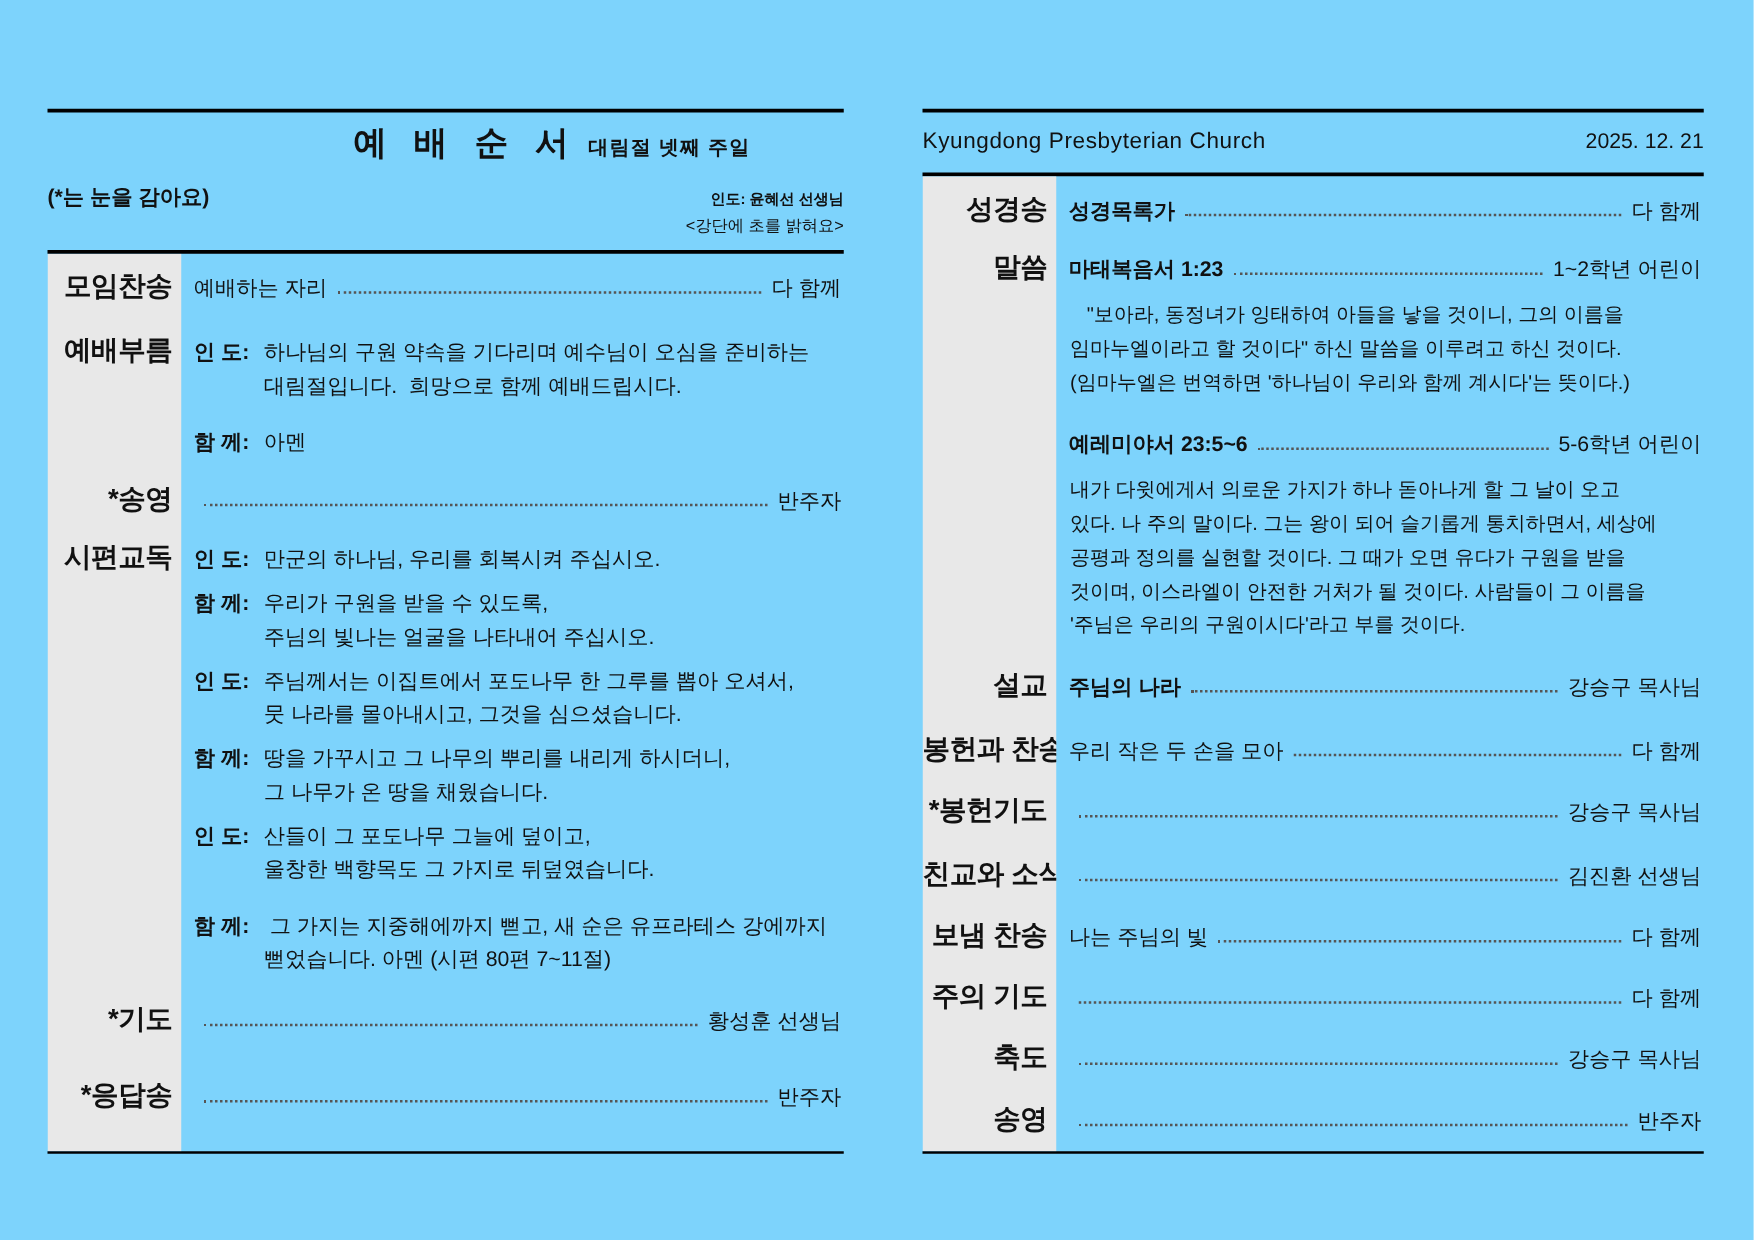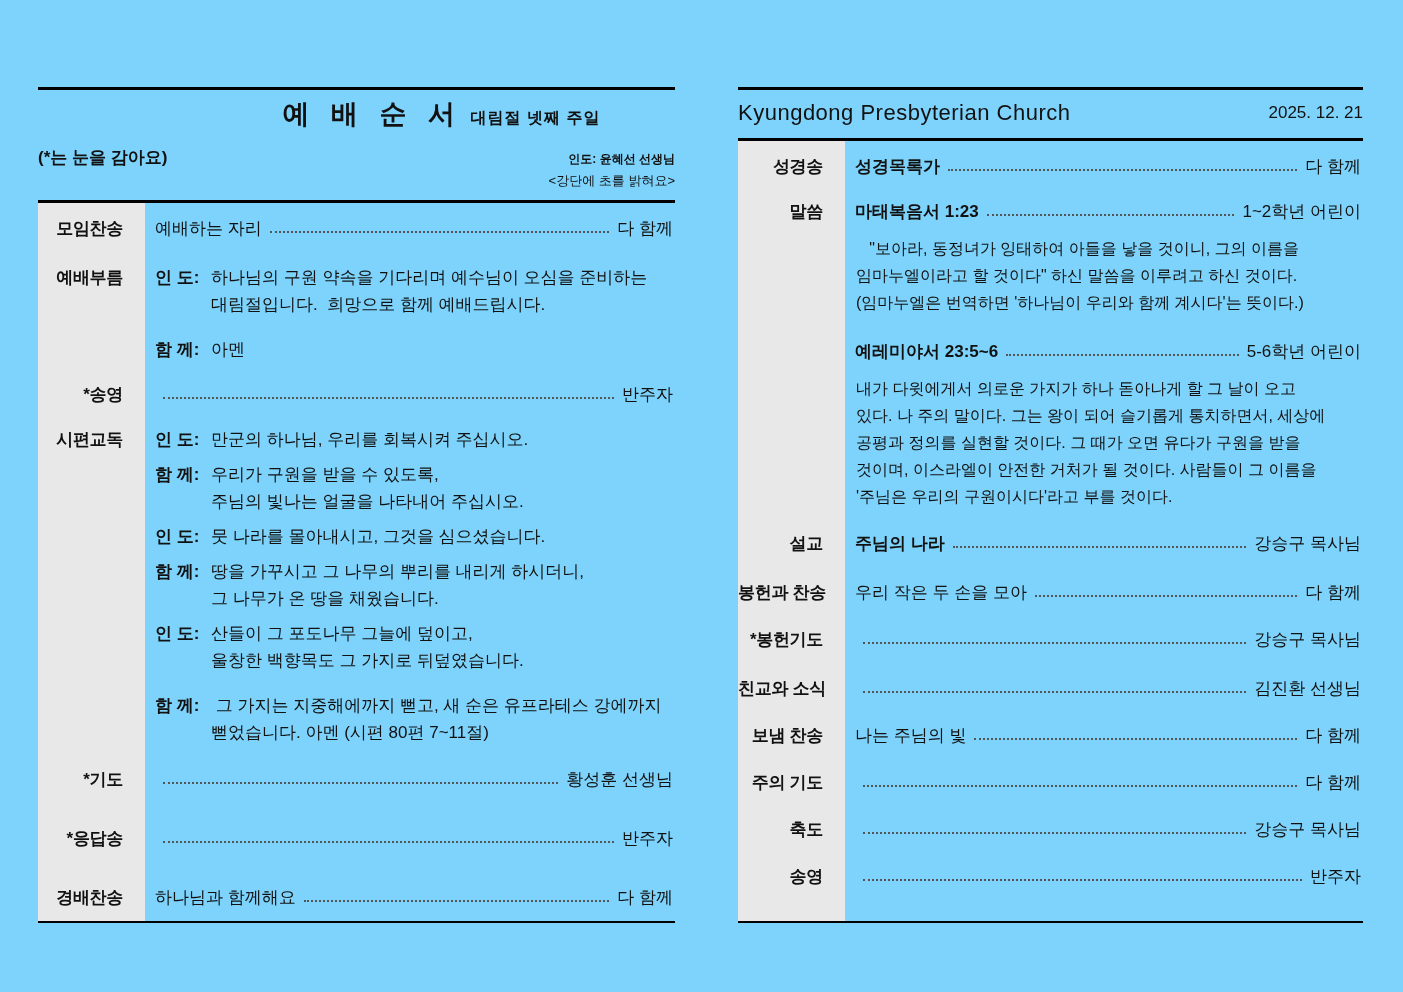--- a/index.html
+++ b/index.html
@@ -20,33 +20,33 @@
   .lp-title { font-size:27px; font-weight:bold; letter-spacing:7px; }
   .lp-subtitle { font-size:16px; font-weight:bold; letter-spacing:1px; margin-left:4px; }
   .lp-meta { display:flex; justify-content:space-between; align-items:baseline; margin-top:14px; }
   .lp-note { font-size:17px; font-weight:bold; }
   .lp-leader { font-size:12px; font-weight:bold; }
   .lp-candle { text-align:right; font-size:13px; font-weight:normal; margin-top:3px; }
 
   
   .rp-header { position:absolute; left:0; right:0; top:87px; height:51px;
                display:flex; justify-content:space-between; align-items:center; }
-  .rp-church { font-size:22px; letter-spacing:0.5px; }
+  .rp-church { font-size:18px; letter-spacing:0.5px; }
   .rp-date { font-size:17px; }
 
   
   .ptable { position:absolute; left:0; right:0; bottom:69px;
             border-top:3px solid #000; border-bottom:2px solid #000; overflow:hidden; }
   #page-left  .ptable { top:200px; }
   #page-right .ptable { top:138px; }
   .ptable::before { content:""; position:absolute; left:0; top:0; bottom:0; width:107px; background:#e8e8e8; }
 
   .row { position:relative; display:flex; align-items:baseline; font-size:17px; line-height:27px; }
   .lbl { flex:0 0 107px; width:107px; box-sizing:border-box; text-align:right;
-         padding-right:22px; font-weight:bold; font-size:17px; letter-spacing:-0.3px; white-space:nowrap; overflow:hidden; }
+         padding-right:7px; font-weight:bold; font-size:22px; letter-spacing:-0.3px; white-space:nowrap; overflow:hidden; }
   .flexline { flex:1; display:flex; align-items:baseline; padding-left:10px; padding-right:2px; overflow:hidden;text-align:center; }
   .song-title { white-space:nowrap; }
   .song-title.bold { font-weight:bold; }
   .lead { flex:1 1 30px; min-width:20px; border-bottom:2px dotted #555; align-self:center; height:0; margin:0 8px; position:relative; top:3px; }
   .performer { white-space:nowrap; }
 
   .content { flex:1; padding-left:10px; overflow:hidden; }
   .speech { display:flex; align-items:baseline; }
   .spk { flex:0 0 56px; font-weight:bold; white-space:nowrap; }
   .stext { flex:1; overflow:hidden; }
@@ -131,20 +131,21 @@
           <div class="speech sp-gap">
             <span class="spk">함 께:</span>
             <div class="stext">
               <div class="line">우리가 구원을 받을 수 있도록,</div>
               <div class="line">주님의 빛나는 얼굴을 나타내어 주십시오.</div>
             </div>
           </div>
           <div class="speech sp-gap">
             <span class="spk">인 도:</span>
             <div class="stext">
+              <div class="line">주님께서는 이집트에서 포도나무 한 그루를 뽑아 오셔서,</div>
               <div class="line">뭇 나라를 몰아내시고, 그것을 심으셨습니다.</div>
             </div>
           </div>
           <div class="speech sp-gap">
             <span class="spk">함 께:</span>
             <div class="stext">
               <div class="line">땅을 가꾸시고 그 나무의 뿌리를 내리게 하시더니,</div>
               <div class="line">그 나무가 온 땅을 채웠습니다.</div>
             </div>
           </div>

